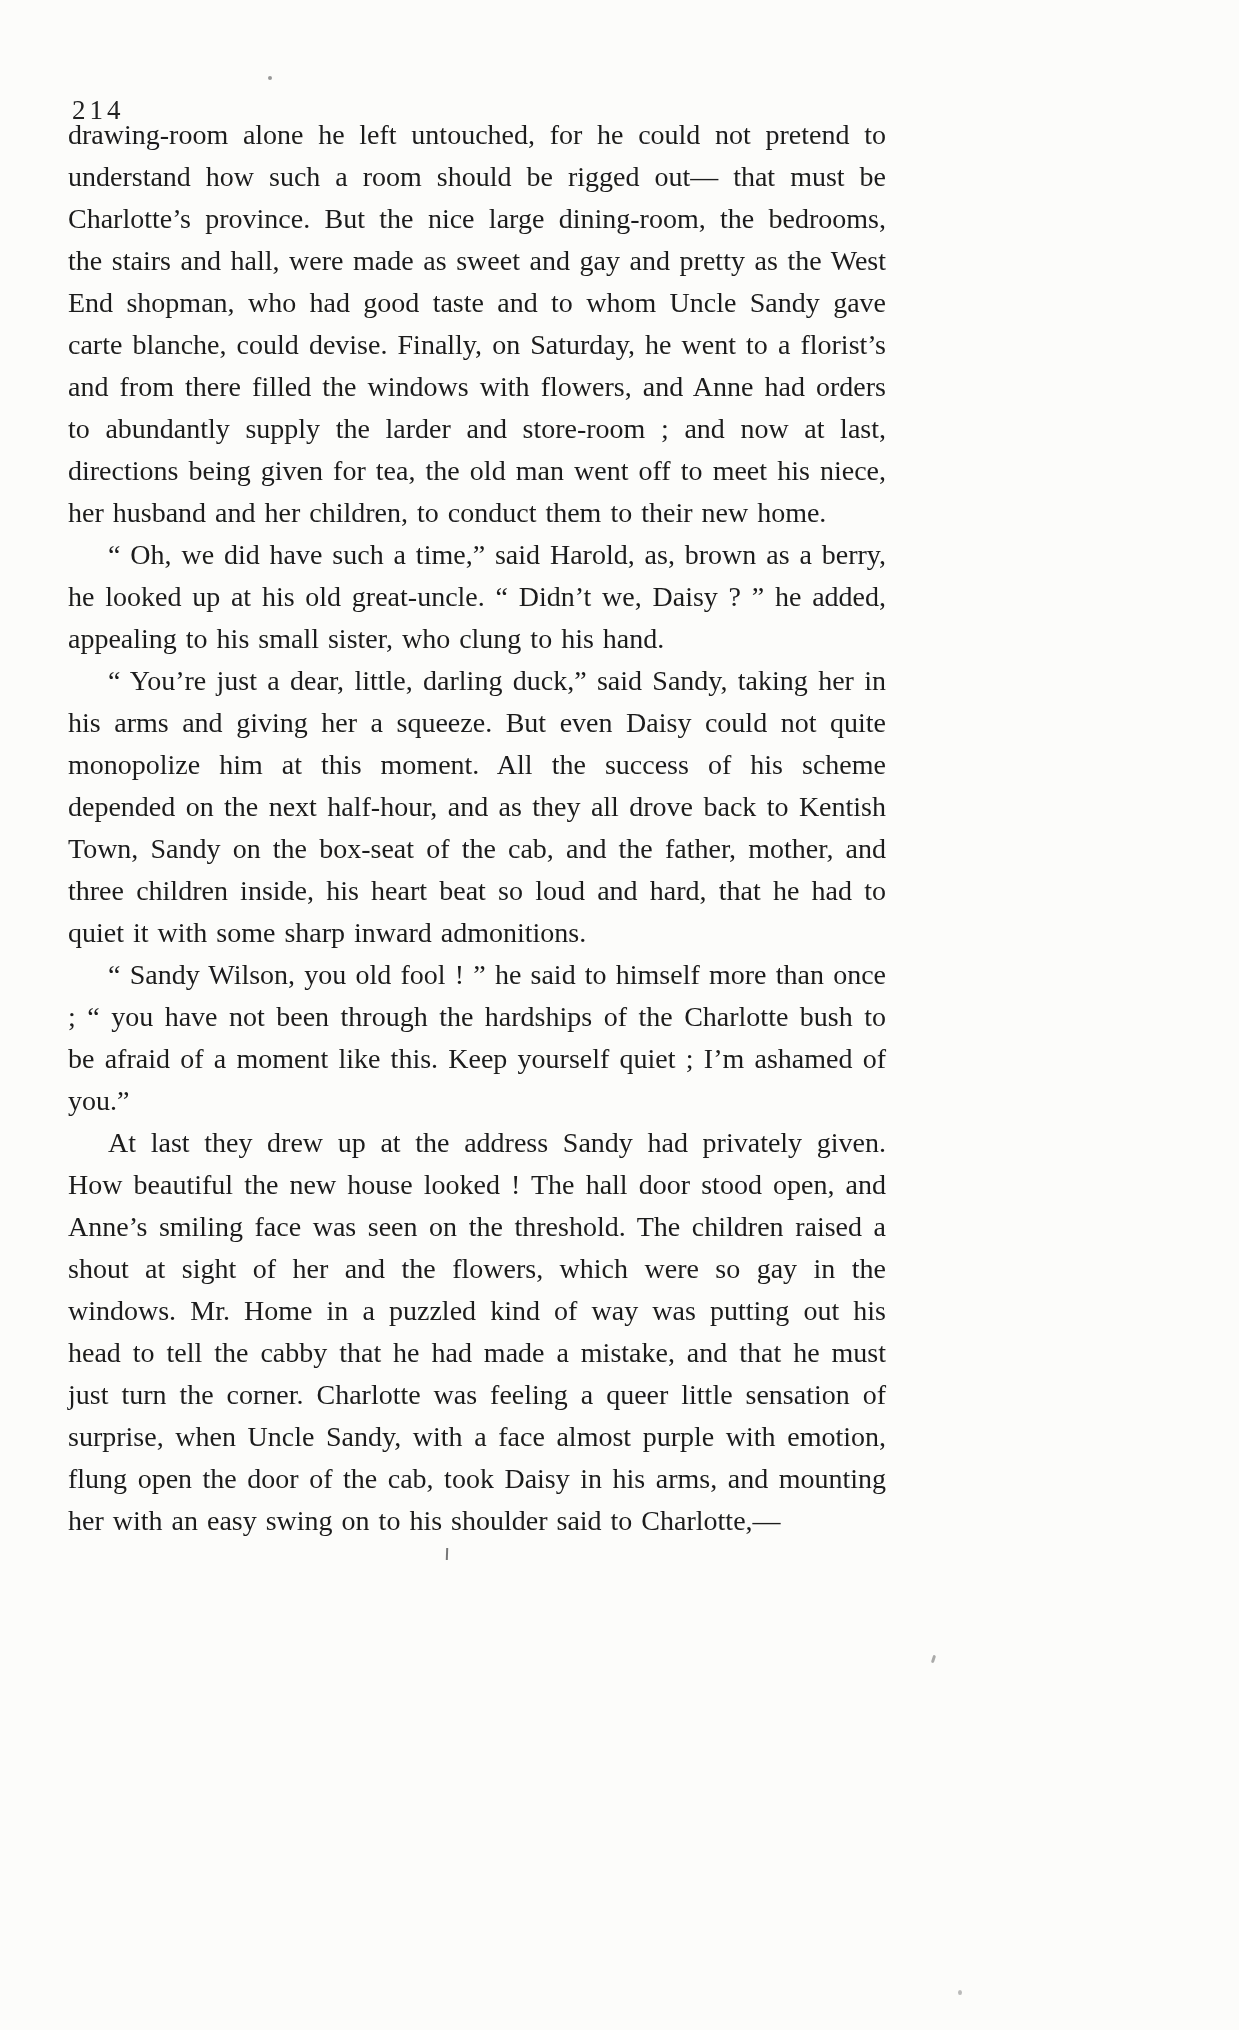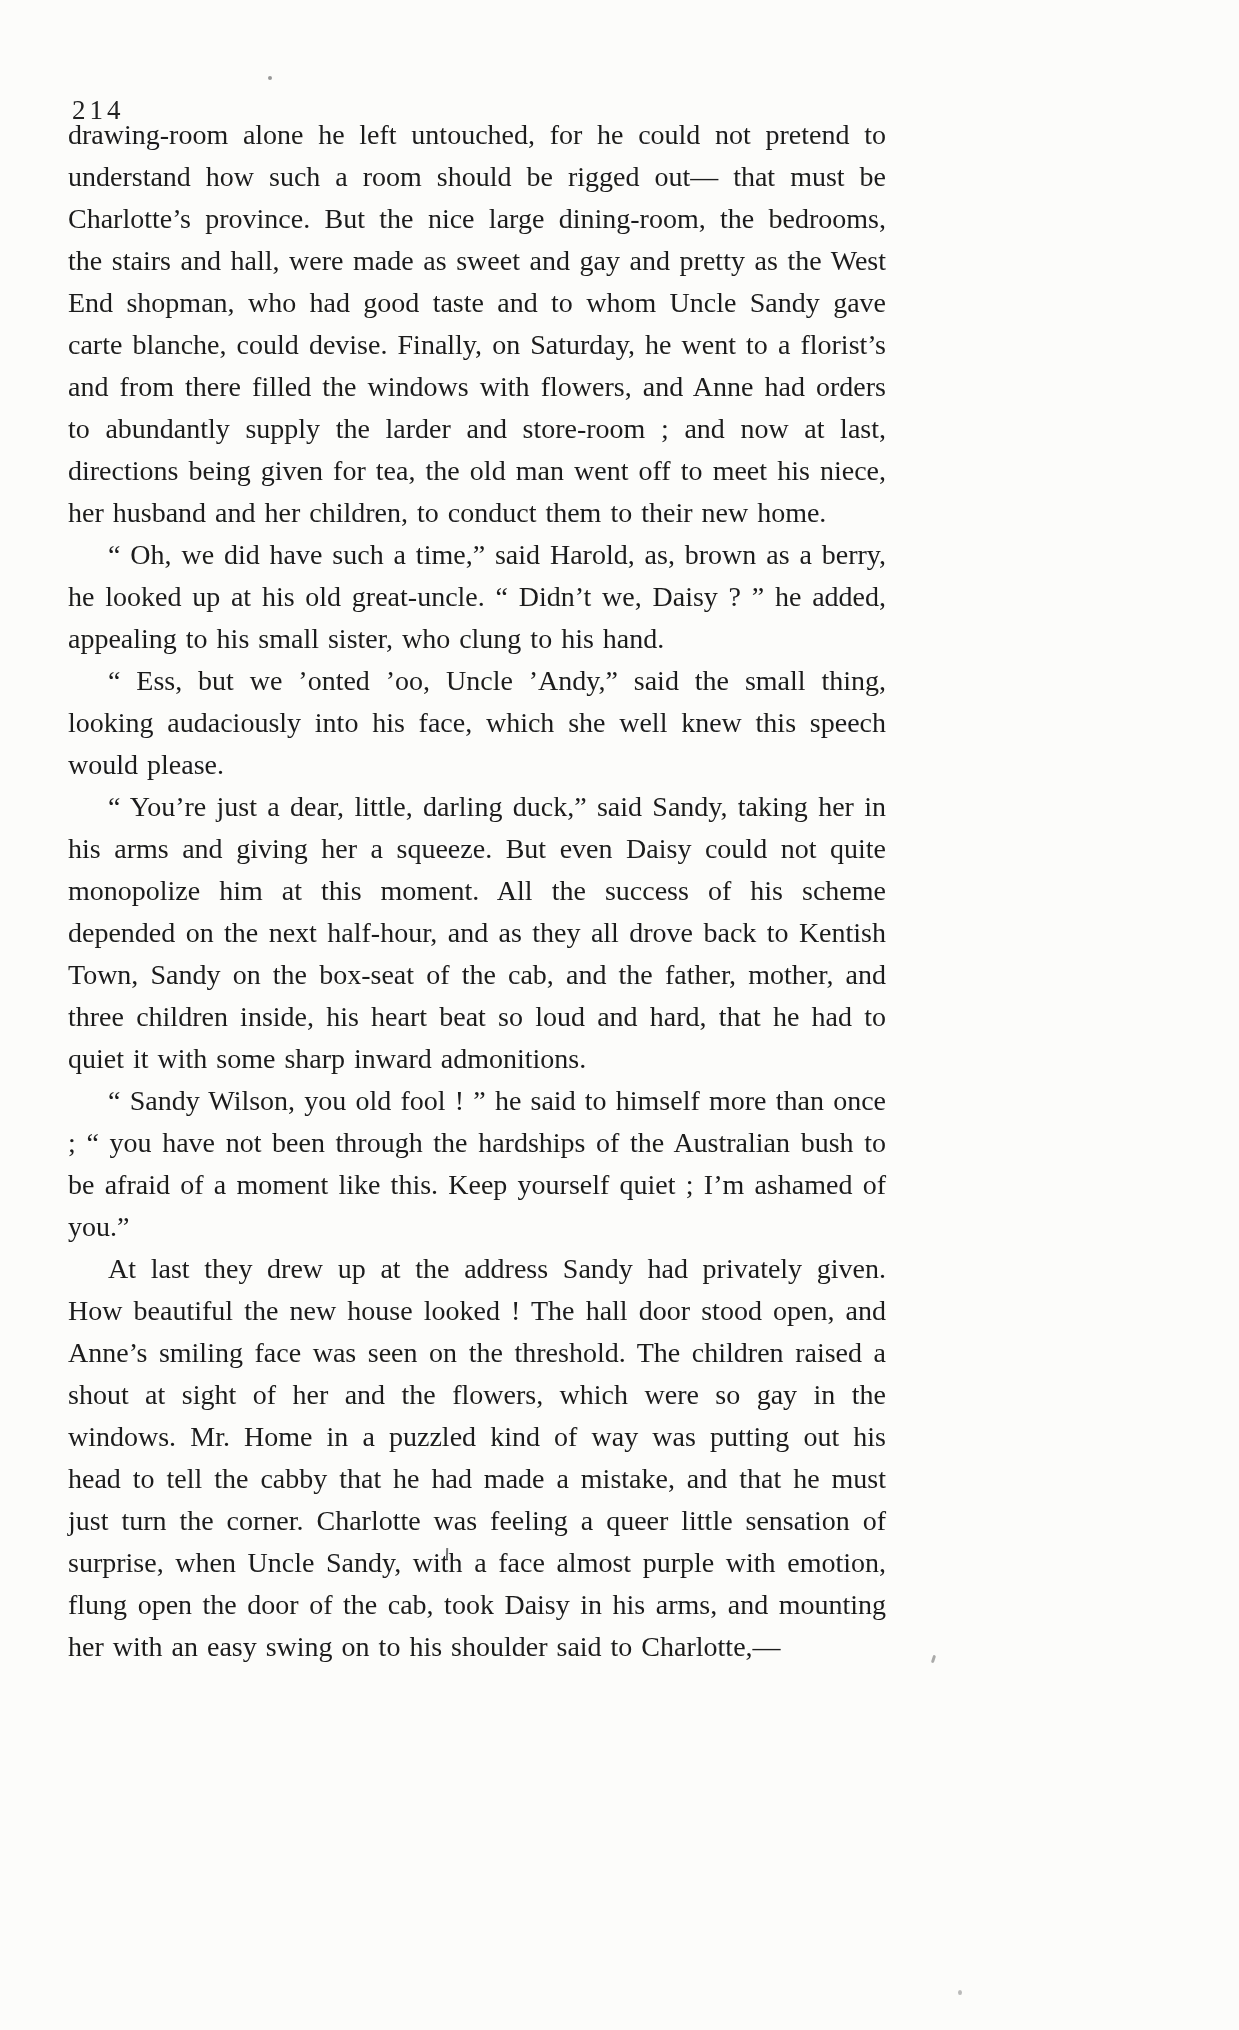--- a/index.html
+++ b/index.html
@@ -114,23 +114,22 @@
 
 <div class="page">
 
   <header class="running-head">
     <span class="folio">214</span>
   </header>
 
   <main class="body-text">
     <p class="para first">drawing-room alone he left untouched, for he could not pretend to understand how such a room should be rigged out— that must be Charlotte’s province.  But the nice large dining-room, the bedrooms, the stairs and hall, were made as sweet and gay and pretty as the West End shopman, who had good taste and to whom Uncle Sandy gave carte blanche, could devise.  Finally, on Saturday, he went to a florist’s and from there filled the windows with flowers, and Anne had orders to abundantly supply the larder and store-room ; and now at last, directions being given for tea, the old man went off to meet his niece, her husband and her children, to conduct them to their new home.</p>
     <p class="para">“ Oh, we did have such a time,” said Harold, as, brown as a berry, he looked up at his old great-uncle.  “ Didn’t we, Daisy ? ” he added, appealing to his small sister, who clung to his hand.</p>
-    <p class="para">“ Ess, but we ’onted ’oo, Uncle ’Andy,” said the small thing, looking audaciously into his face, which she well knew this speech would please.</p>
     <p class="para">“ You’re just a dear, little, darling duck,” said Sandy, taking her in his arms and giving her a squeeze.  But even Daisy could not quite monopolize him at this moment.  All the success of his scheme depended on the next half-hour, and as they all drove back to Kentish Town, Sandy on the box-seat of the cab, and the father, mother, and three children inside, his heart beat so loud and hard, that he had to quiet it with some sharp inward admonitions.</p>
-    <p class="para">“ Sandy Wilson, you old fool ! ” he said to himself more than once ; “ you have not been through the hardships of the Australian bush to be afraid of a moment like this. Keep yourself quiet ; I’m ashamed of you.”</p>
+    <p class="para">“ Sandy Wilson, you old fool ! ” he said to himself more than once ; “ you have not been through the hardships of the Charlotte bush to be afraid of a moment like this. Keep yourself quiet ; I’m ashamed of you.”</p>
     <p class="para">At last they drew up at the address Sandy had privately given.  How beautiful the new house looked !  The hall door stood open, and Anne’s smiling face was seen on the threshold.  The children raised a shout at sight of her and the flowers, which were so gay in the windows.  Mr. Home in a puzzled kind of way was putting out his head to tell the cabby that he had made a mistake, and that he must just turn the corner.  Charlotte was feeling a queer little sensation of surprise, when Uncle Sandy, with a face almost purple with emotion, flung open the door of the cab, took Daisy in his arms, and mounting her with an easy swing on to his shoulder said to Charlotte,—</p>
   </main>
 
   <div class="ink-speck-a"></div>
   <div class="ink-mark"></div>
   <div class="ink-speck-b"></div>
   <div class="ink-speck-c"></div>
 
 </div>
 

